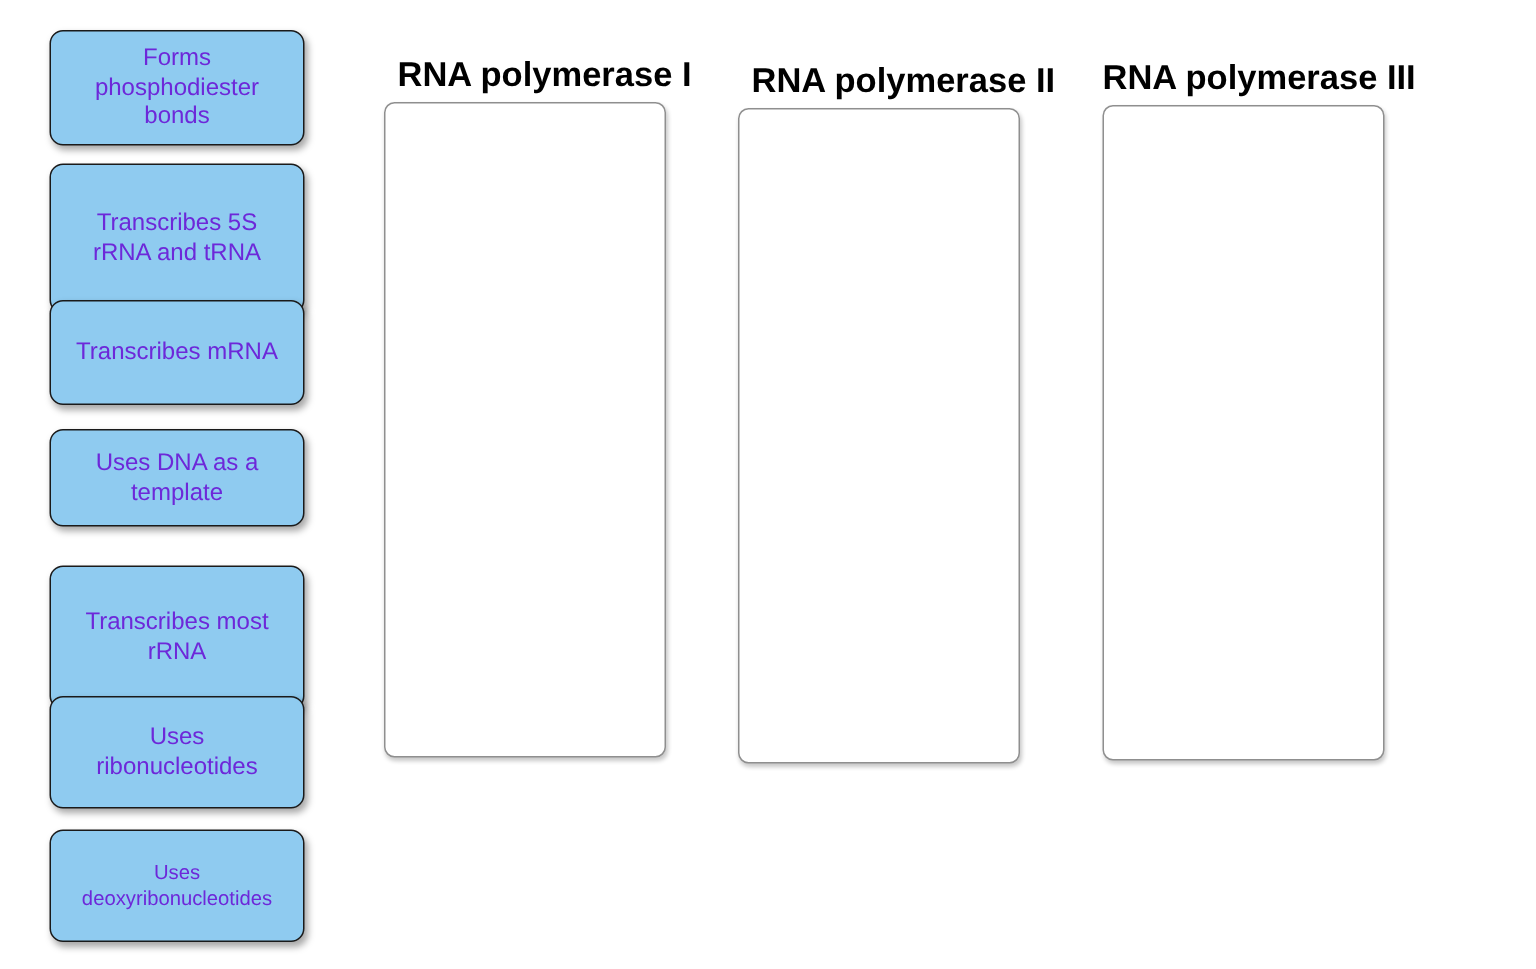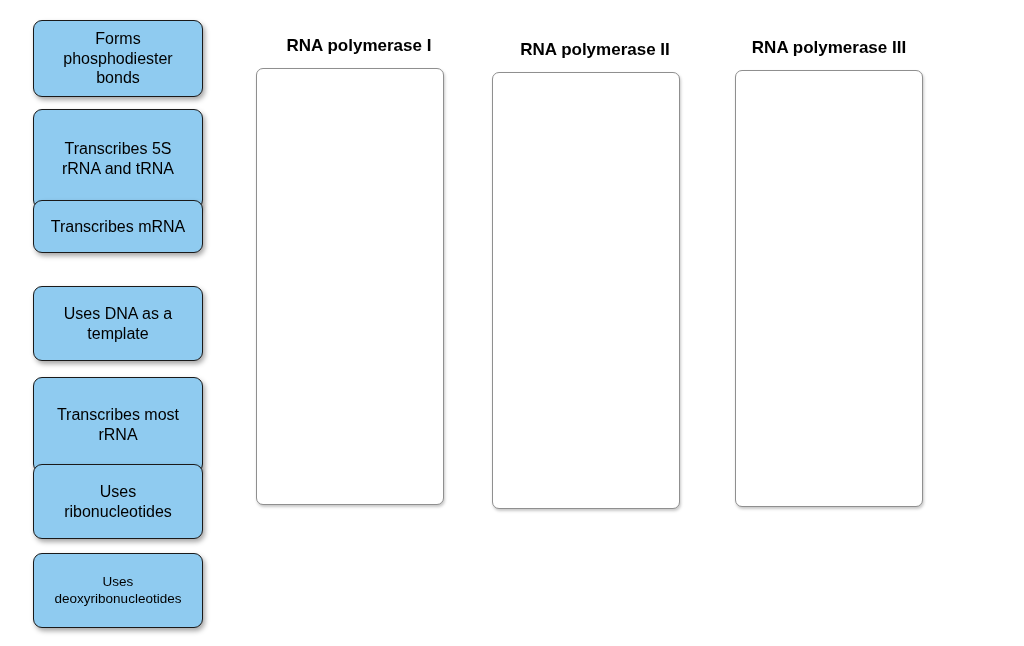--- a/index.html
+++ b/index.html
@@ -29,45 +29,45 @@
     display: flex;
     align-items: center;
     justify-content: center;
     text-align: center;
     cursor: grab;
   }
   .tile-label {
     white-space: pre-line;
     font-size: 16px;
     line-height: 1.22;
-    color: #000000;
+    color: #6d28d9;
     padding: 2px 4px;
   }
   .t0 { top: 20px;  height: 77px; }
   .t1 { top: 109px; height: 100px; }
-  .t2 { top: 200px; height: 53px; }
-  .t3 { top: 286px; height: 75px; }
+  .t2 { top: 200px; height: 70px; }
+  .t3 { top: 286px; height: 65px; }
   .t4 { top: 377px; height: 96px; }
   .t5 { top: 464px; height: 75px; }
   .t6 { top: 553px; height: 75px; }
   .t6 .tile-label { font-size: 13.5px; }
 
   
   .column {
     position: absolute;
     width: 188px;
   }
   .c0 { left: 256px; top: 36px; }
   .c1 { left: 492px; top: 40px; }
   .c2 { left: 735px; top: 38px; }
   .col-header {
     height: 20px;
     margin-bottom: 12px;
     text-align: center;
-    font-size: 17px;
+    font-size: 23px;
     font-weight: bold;
     color: #000000;
     white-space: nowrap;
   }
   .c0 .col-header, .c1 .col-header { transform: translateX(9px); }
   .drop-box {
     width: 188px;
     height: 437px;
     box-sizing: border-box;
     background: #ffffff;

